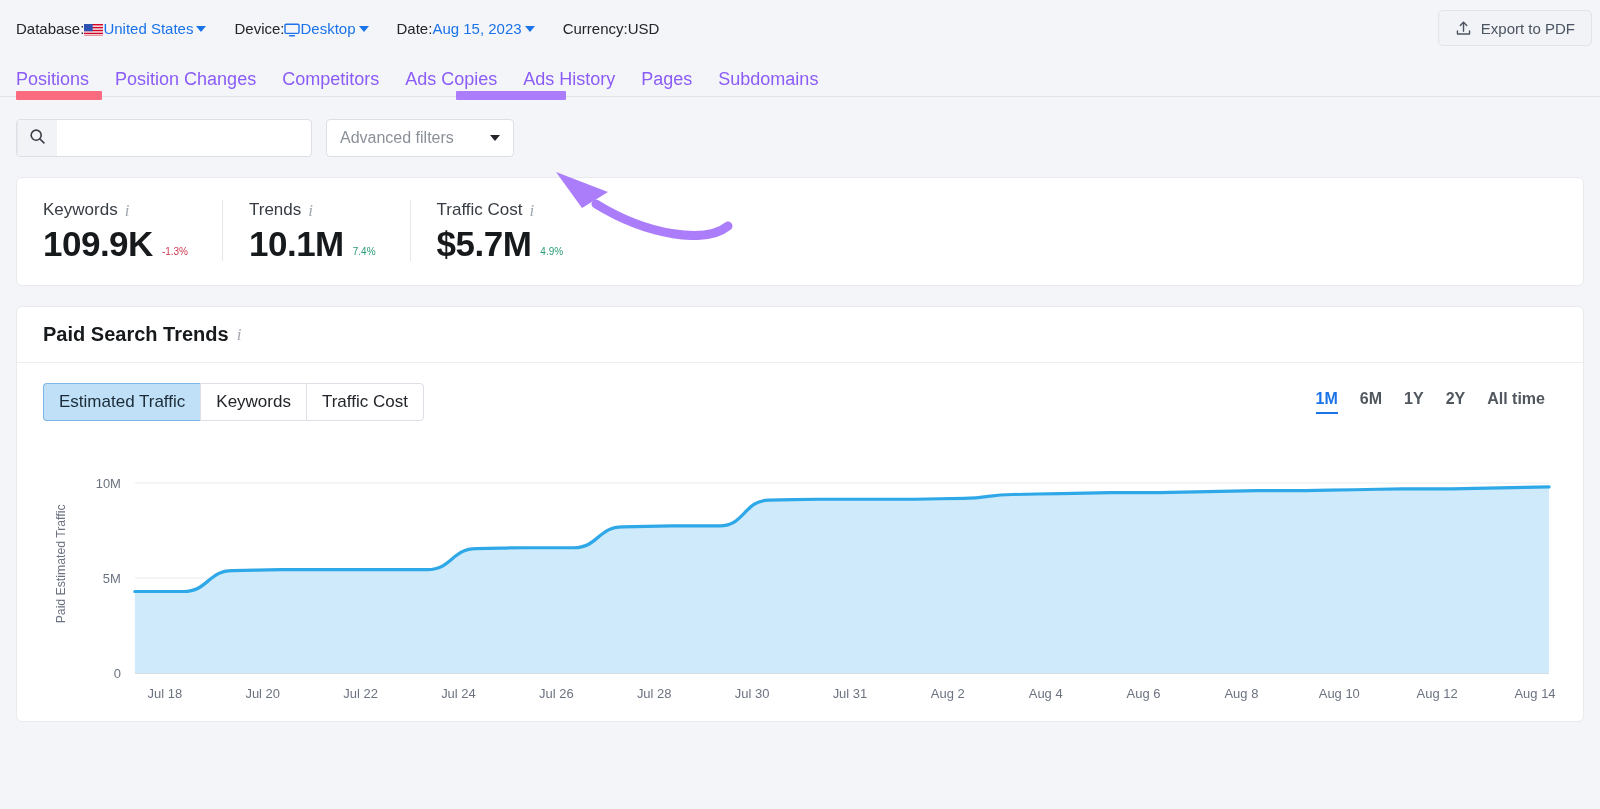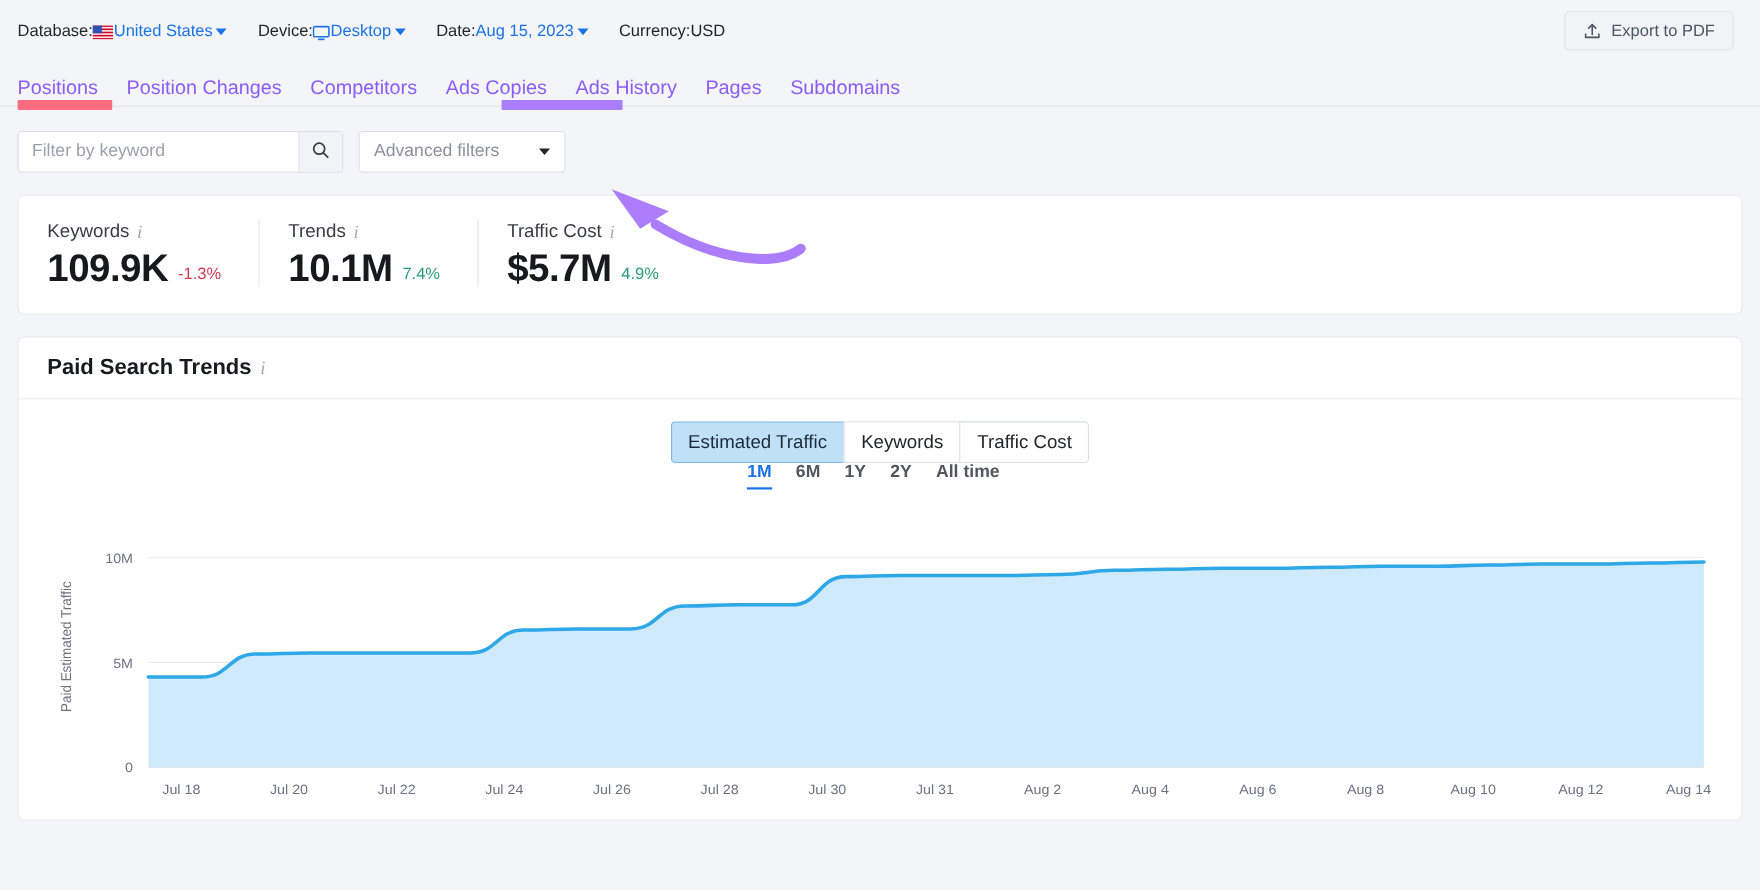--- a/index.html
+++ b/index.html
@@ -37,21 +37,21 @@
   .ext-link-icon {
     display: inline-block;
     width: 15px;
     height: 15px;
     margin-left: 8px;
     position: relative;
     top: 1px;
   }
   .export-btn {
     position: absolute;
-    right: 24px;
+    right: 8px;
     top: 10px;
     display: flex;
     align-items: center;
     gap: 9px;
     height: 36px;
     padding: 0 16px;
     border: 1px solid #e1e3e8;
     border-radius: 5px;
     background: #f2f3f6;
     color: #4b5563;
@@ -216,21 +216,21 @@
     font-size: 17px; color: #373c44;
   }
   .metric-value-row {
     display: flex; align-items: flex-end; gap: 9px;
     margin-top: 6px;
   }
   .metric-value {
     font-size: 35px; font-weight: bold; line-height: 1;
     color: #171a1c; letter-spacing: -0.5px;
   }
-  .metric-delta { font-size: 15px; line-height: 1; padding-bottom: 4px; }
+  .metric-delta { font-size: 10px; line-height: 1; padding-bottom: 4px; }
   .delta-down { color: #d0394e; }
   .delta-up { color: #2a9d74; }
   .info-i {
     font-family: "Liberation Serif", serif;
     font-style: italic;
     font-size: 17px;
     color: #a3a8b1;
     cursor: pointer;
     line-height: 1;
   }
@@ -241,21 +241,20 @@
     padding: 16px 26px;
     border-bottom: 1px solid #eceef2;
   }
   .trends-title { font-size: 20px; font-weight: bold; color: #171a1c; }
 
   .trends-controls {
     display: flex;
     align-items: center;
     justify-content: space-between;
     padding: 20px 26px 0 26px;
-    flex-direction: column;
   }
   .seg-group { display: flex; }
   .seg-btn {
     font-size: 17px;
     padding: 8px 15px;
     border: 1px solid #dcdfe6;
     border-right: none;
     background: #fff;
     color: #222529;
     cursor: pointer;
@@ -375,21 +374,20 @@
 
 <div class="arrow-anno">
   <svg viewBox="0 0 210 80" width="210" height="80">
     <path d="M190 66 C168 84, 110 76, 58 44" stroke="#ab7dfb" stroke-width="9" fill="none" stroke-linecap="round"></path>
     <path d="M18 12 L70 32 L44 48 Z" fill="#ab7dfb"></path>
   </svg>
 </div>
 
 <div class="filter-row">
   <div class="search-box">
-    <input class="search-input" type="text" placeholder="Filter by keyword" style="">
     <button class="search-btn">
       <span>
         <svg viewBox="0 0 18 18" width="17" height="17" fill="none" stroke="#3a3f47" stroke-width="1.7">
           <circle cx="7.6" cy="7.6" r="5.3"></circle>
           <path d="M11.6 11.6 15.8 15.8" stroke-linecap="round"></path>
         </svg>
       </span>
     </button>
   </div>
 

